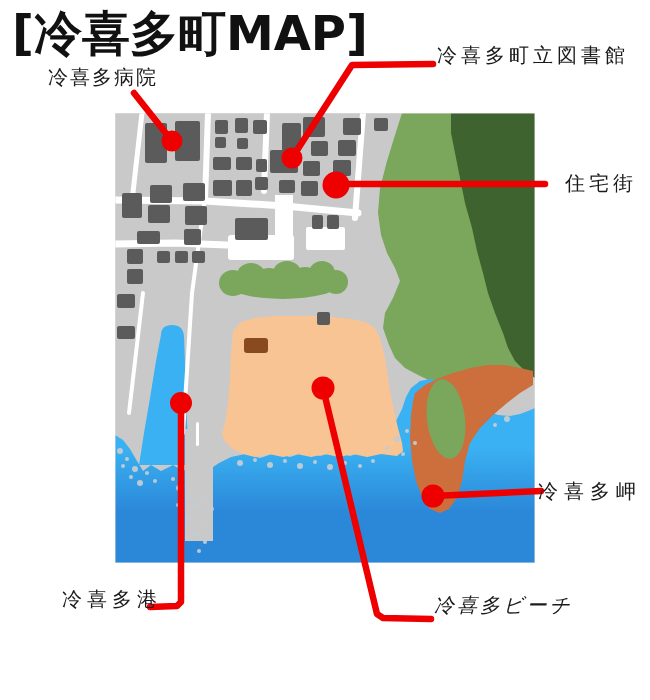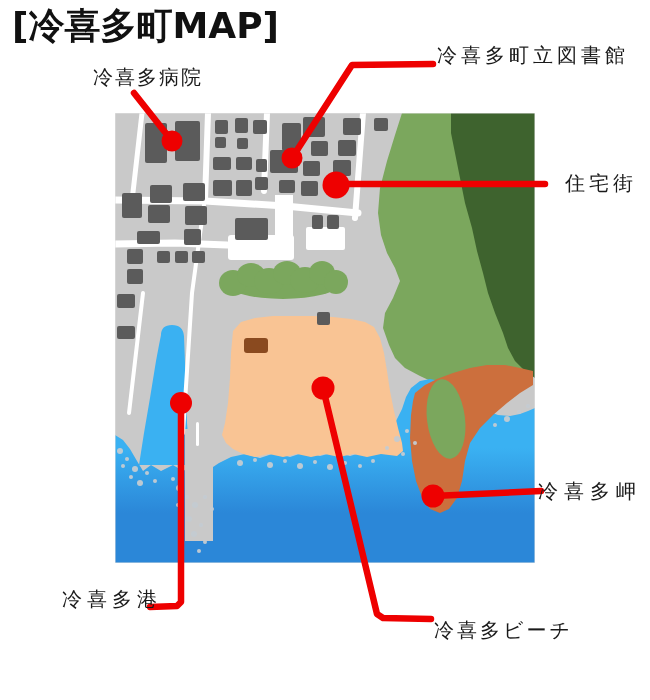--- a/index.html
+++ b/index.html
@@ -1,28 +1,28 @@
 <!DOCTYPE html>
 <html><head>
 <meta charset="utf-8">
 <style>
   html,body{margin:0;padding:0;background:#ffffff;}
   .page{position:relative;width:650px;height:700px;background:#ffffff;overflow:hidden;
         font-family:"DejaVu Sans","Liberation Sans",sans-serif;}
-  .map-title{position:absolute;left:12px;top:2px;font-size:36px;font-weight:800;
+  .map-title{position:absolute;left:12px;top:2px;font-size:48px;font-weight:800;
         color:#111111;letter-spacing:0px;white-space:nowrap;
         font-family:"DejaVu Sans","Liberation Sans",sans-serif;}
   .map-label{position:absolute;font-size:20px;color:#1a1a1a;white-space:nowrap;
         font-family:"DejaVu Serif","Liberation Serif",serif;}
-  .lbl-hospital{left:48px;top:64px;letter-spacing:2px;margin-left:45px;}
+  .lbl-hospital{left:48px;top:64px;letter-spacing:2px;}
   .lbl-library{left:437px;top:42px;letter-spacing:4px;}
   .lbl-residential{left:549px;top:170px;letter-spacing:4px;margin-left:16px;}
   .lbl-cape{left:538px;top:478px;letter-spacing:6px;text-align:right;}
   .lbl-port{left:46px;top:586px;letter-spacing:5px;margin-left:16px;}
-  .lbl-beach{left:434px;top:617px;letter-spacing:3px;}
+  .lbl-beach{left:434px;top:592px;letter-spacing:3px;font-style:italic;}
   .map-art{position:absolute;left:115px;top:113px;}
   .overlay{position:absolute;left:0;top:0;pointer-events:none;}
 </style>
 </head>
 <body>
 
 <div class="page">
 
   <svg class="map-art" width="420" height="450" viewBox="0 0 420 450">
     <defs>

